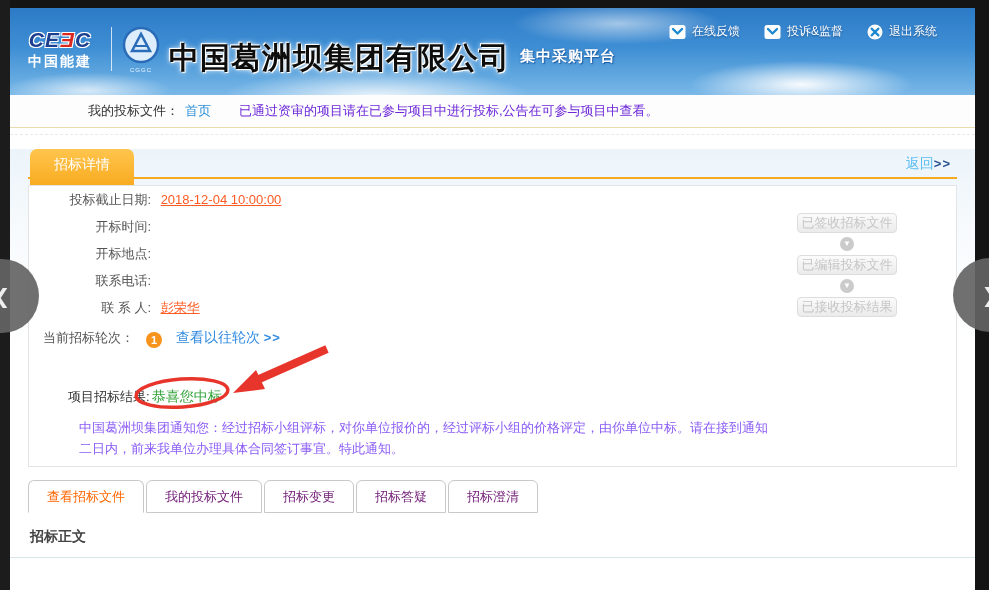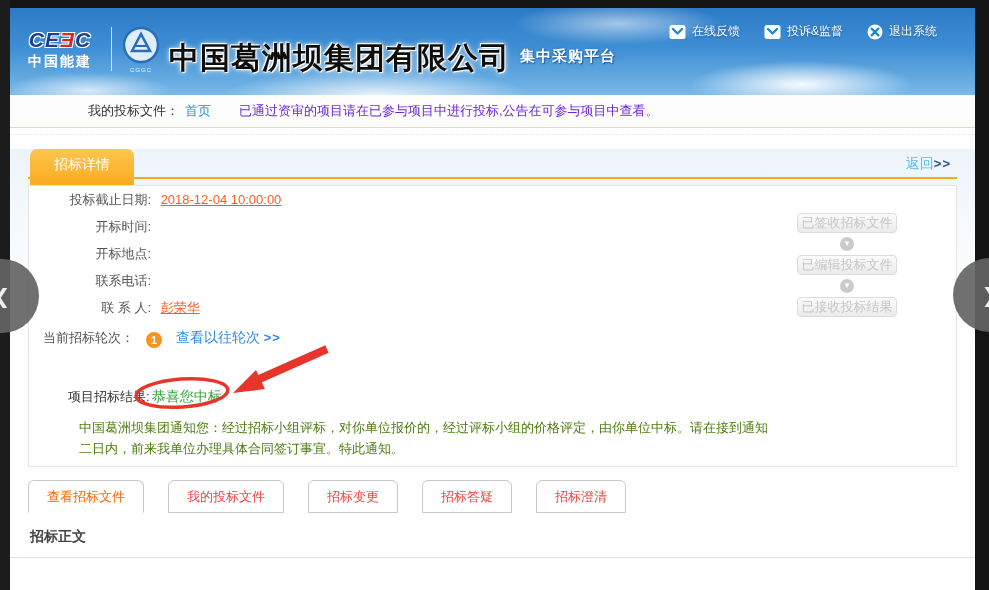--- a/index.html
+++ b/index.html
@@ -68,36 +68,36 @@
   .fval { margin-left:6px; color:#555;text-decoration:underline; }
   .fval.orange { color:#ff5a22; }
   .roundrow { margin-left:14px; font-size:13px; color:#555; line-height:28px; margin-top:2px; }
   .badge { display:inline-block; width:16px; height:16px; border-radius:50%; background:#f7941e;
     color:#fff; font-size:11px; font-weight:bold; text-align:center; line-height:16px;
     margin:0 14px 0 12px; vertical-align:-2px; }
   .roundrow a { color:#2f8ae0; text-decoration:none; font-size:14px; }
   .roundrow .arr { color:#2f8ae0; font-weight:bold; font-size:13px; letter-spacing:1px; }
   .resultrow { margin:36px 0 0 39px; font-size:13px; color:#333; }
   .resultrow .green { color:#33a33a; font-size:14px; margin-left:2px; }
-  .ntext { width:700px; margin:11px 0 4px 50px; font-size:13px; color:#4d7c0f; line-height:21px; }
+  .ntext { width:700px; margin:11px 0 4px 50px; font-size:13px; color:#8b5cf6; line-height:21px; }
 
   .btncol { position:absolute; top:27px; right:59px; width:100px; text-align:center; }
   .gbtn { display:block; width:100px; padding:0 0; margin:0 auto; font-size:13px; color:#c6c6c6;
     background:linear-gradient(180deg,#fbfbfb,#ebebeb); border:1px solid #ddd; border-radius:4px;
     font-family:inherit; }
   .step-arrow { width:14px; height:14px; border-radius:50%; background:#cbcbcb; margin:4px auto;
     color:#fff; font-size:8px; line-height:14px; text-align:center; }
   .step-arrow::before { content:"▼"; }
 
   .anno { position:absolute; left:0; top:0; pointer-events:none; }
 
   
-  .tabs2 { display:flex; gap:24px; margin:13px 0 0 18px; }
+  .tabs2 { display:flex; gap:2px; margin:13px 0 0 18px; }
   .t2 { background:#fff; border:1px solid #c9c9c9; border-radius:6px 6px 0 0;
-    padding:7px 18px 6px; font-size:13px; color:#ef4444; box-shadow:inset 0 1px 0 #fff; cursor:pointer; }
+    padding:7px 18px 6px; font-size:13px; color:#701a75; box-shadow:inset 0 1px 0 #fff; cursor:pointer; }
   .t2.active { color:#ff6600; border-bottom-color:#fff; }
 
   .sect { font-size:14px; font-weight:bold; color:#444; padding:15px 0 11px 20px;
     border-bottom:1px solid #d7e4ec; background:#fff; }
 
   
   .edge-top { position:absolute; left:0; top:0; width:989px; height:8px; background:#141414; z-index:60; }
   .edge-left { position:absolute; left:0; top:0; width:10px; height:590px; background:#1c1c1c; z-index:60; }
   .edge-right { position:absolute; right:0; top:0; width:13px; height:590px; background:#141414; z-index:60; }
   .navc { position:absolute; width:74px; height:74px; border-radius:50%; background:rgba(100,100,100,.92);

